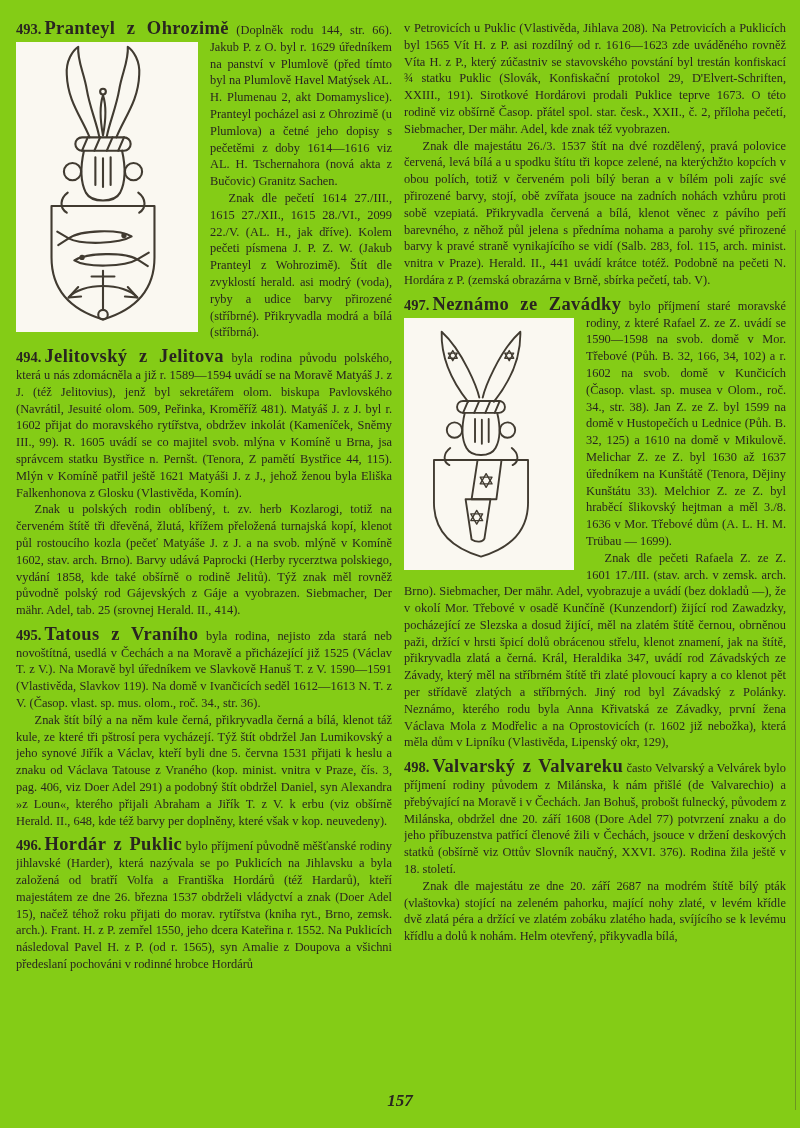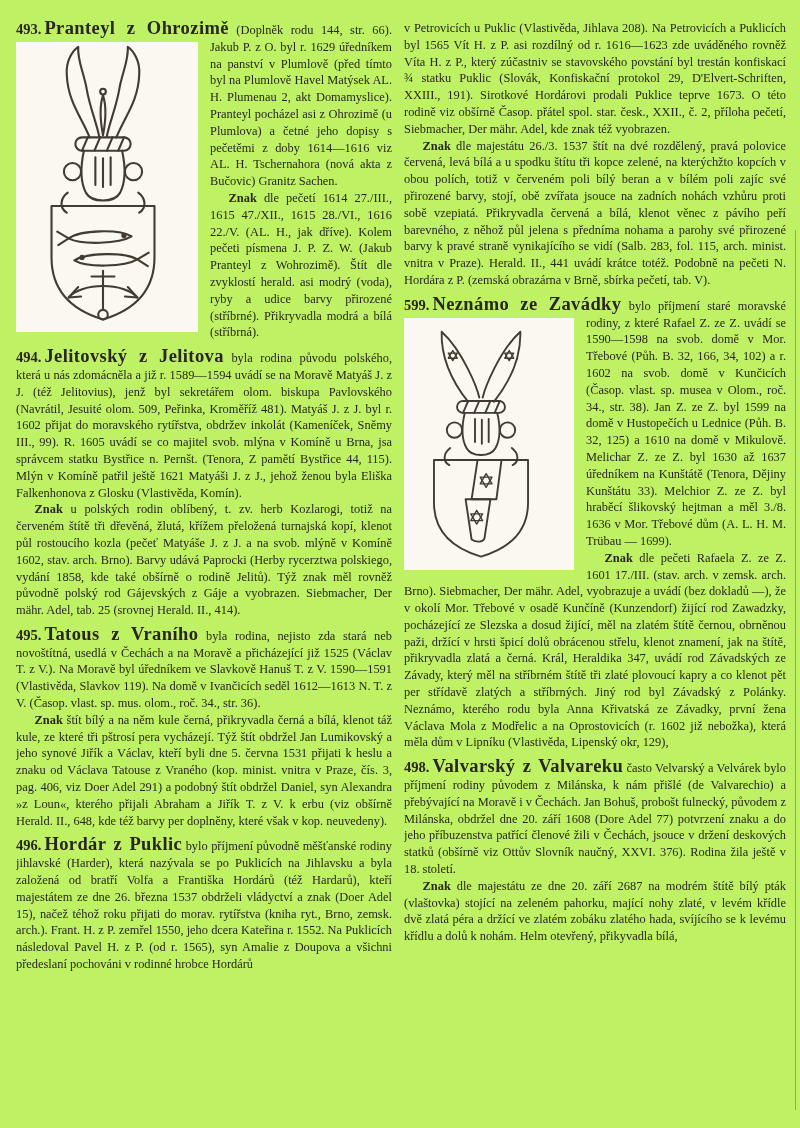--- a/index.html
+++ b/index.html
@@ -1,32 +1,32 @@
 <!DOCTYPE html>
 <html lang="cs"><head>
 <meta charset="utf-8">
 <style>
   html,body{margin:0;padding:0;background:#e8e6df;}
   .page{
     position:relative; width:800px; height:1128px; margin:0 auto;
-    background:#bef264; color:#292520; overflow:hidden;
+    background:#84cc16; color:#292520; overflow:hidden;
     font-family:"Liberation Serif","DejaVu Serif",serif;
     font-size:12.4px; line-height:16.8px;
   }
   .cols{
     position:absolute; top:20px; left:16px; width:770px; height:1052px;
     display:flex; gap:12px; overflow:hidden;
   }
   .col{overflow:hidden;}
   .col-left{width:376px;}
   .col-right{width:382px;}
   p{margin:0; text-align:justify;}
   .entry{margin:0 0 7px 0;}
   .znak{text-indent:1.5em;}
-  .lead{font-weight:bold;}
+  .lead{font-weight:normal;}
   .num{font-weight:bold; font-size:14.5px; margin-right:3px;}
   .title{font-weight:bold; font-size:18.5px; letter-spacing:.4px; word-spacing:2px;}
   .arms{float:left; background:#faf8f1;}
   .arms-1{width:182px; height:290px; margin:3px 12px 3px 0; padding-left:14px; box-sizing:border-box;}
   .arms-2{width:170px; height:252px; margin:3px 12px 3px 0; padding-left:10px; box-sizing:border-box;}
   .arms svg{display:block;}
   .folio{
     position:absolute; left:0; bottom:18px; width:100%;
     text-align:center; font-weight:bold; font-style:italic; font-size:17px;
   }
@@ -68,21 +68,21 @@
               <circle cx="53" cy="226" r="1.7" fill="#413b31"></circle>
               <path d="M75,240 L75,281"></path>
               <circle cx="75" cy="286" r="5"></circle>
               <path d="M63,246 L87,246"></path>
               <path d="M39,268 C52,252 98,252 111,268"></path>
               <path d="M39,268 L49,257 M39,268 L52,267"></path>
               <path d="M111,268 L101,257 M111,268 L98,267"></path>
             </g>
           </svg>
             </span><span>(Doplněk rodu 144, str. 66). Jakub P. z O. byl r. 1629 úředníkem na panství v Plumlově (před tímto byl na Plumlově Havel Matýsek AL. H. Plumenau 2, akt Domamyslice). Pranteyl pocházel asi z Ohrozimě (u Plumlova) a četné jeho dopisy s pečetěmi z doby 1614—1616 viz AL. H. Tschernahora (nová akta z Bučovic) Granitz Sachen.</span></p>
-        <p class="znak"><span class="lead">Znak</span><span> dle pečetí 1614 27./III., 1615 47./XII., 1615 28./VI., 1616 22./V. (AL. H., jak dříve). Kolem pečeti písmena J. P. Z. W. (Jakub Pranteyl z Wohrozimě). Štít dle zvyklostí herald. asi modrý (voda), ryby a udice barvy přirozené (stříbrné). Přikryvadla modrá a bílá (stříbrná).</span></p>
+        <p class="znak"><span class="lead">Znak</span><span> dle pečetí 1614 27./III., 1615 27./XII., 1615 28./VI., 2099 22./V. (AL. H., jak dříve). Kolem pečeti písmena J. P. Z. W. (Jakub Pranteyl z Wohrozimě). Štít dle zvyklostí herald. asi modrý (voda), ryby a udice barvy přirozené (stříbrné). Přikryvadla modrá a bílá (stříbrná).</span></p>
       </section>
 
       <section class="entry">
         <p class="first"><span class="num">494.</span><span class="title">Jelitovský z Jelitova</span> <span>byla rodina původu polského, která u nás zdomácněla a již r. 1589—1594 uvádí se na Moravě Matyáš J. z J. (též Jelitovius), jenž byl sekretářem olom. biskupa Pavlovského (Navrátil, Jesuité olom. 509, Peřinka, Kroměříž 481). Matyáš J. z J. byl r. 1602 přijat do moravského rytířstva, obdržev inkolát (Kameníček, Sněmy III., 99). R. 1605 uvádí se co majitel svob. mlýna v Komíně u Brna, jsa správcem statku Bystřice n. Pernšt. (Tenora, Z pamětí Bystřice 44, 115). Mlýn v Komíně patřil ještě 1621 Matyáši J. z J., jehož ženou byla Eliška Falkenhonova z Glosku (Vlastivěda, Komín).</span></p>
         <p class="znak"><span class="lead">Znak</span><span> u polských rodin oblíbený, t. zv. herb Kozlarogi, totiž na červeném štítě tři dřevěná, žlutá, křížem přeložená turnajská kopí, klenot půl rostoucího kozla (pečeť Matyáše J. z J. a na svob. mlýně v Komíně 1602, stav. arch. Brno). Barvy udává Paprocki (Herby rycerztwa polskiego, vydání 1858, kde také obšírně o rodině Jelitů). Týž znak měl rovněž původně polský rod Gájevských z Gáje a vyobrazen. Siebmacher, Der mähr. Adel, tab. 25 (srovnej Herald. II., 414).</span></p>
       </section>
 
       <section class="entry">
         <p class="first"><span class="num">495.</span><span class="title">Tatous z Vraního</span> <span>byla rodina, nejisto zda stará neb novoštítná, usedlá v Čechách a na Moravě a přicházející již 1525 (Václav T. z V.). Na Moravě byl úředníkem ve Slavkově Hanuš T. z V. 1590—1591 (Vlastivěda, Slavkov 119). Na domě v Ivančicích seděl 1612—1613 N. T. z V. (Časop. vlast. sp. mus. olom., roč. 34., str. 36).</span></p>
         <p class="znak"><span class="lead">Znak</span><span> štít bílý a na něm kule černá, přikryvadla černá a bílá, klenot táž kule, ze které tři pštrosí pera vycházejí. Týž štít obdržel Jan Lumikovský a jeho synové Jiřík a Václav, kteří byli dne 5. června 1531 přijati k heslu a znaku od Václava Tatouse z Vraného (kop. minist. vnitra v Praze, čís. 3, pag. 406, viz Doer Adel 291) a podobný štít obdržel Daniel, syn Alexandra »z Loun«, kterého přijali Abraham a Jiřík T. z V. k erbu (viz obšírně Herald. II., 648, kde též barvy per doplněny, které však v kop. neuvedeny).</span></p>
@@ -95,21 +95,21 @@
     </div>
 
     <div class="col col-right">
 
       <section class="entry">
         <p class="cont"><span>v Petrovicích u Puklic (Vlastivěda, Jihlava 208). Na Petrovicích a Puklicích byl 1565 Vít H. z P. asi rozdílný od r. 1616—1623 zde uváděného rovněž Víta H. z P., který zúčastniv se stavovského povstání byl trestán konfiskací ¾ statku Puklic (Slovák, Konfiskační protokol 29, D'Elvert-Schriften, XXIII., 191). Sirotkové Hordárovi prodali Puklice teprve 1673. O této rodině viz obšírně Časop. přátel spol. star. česk., XXII., č. 2, příloha pečetí, Siebmacher, Der mähr. Adel, kde znak též vyobrazen.</span></p>
         <p class="znak"><span class="lead">Znak</span><span> dle majestátu 26./3. 1537 štít na dvé rozdělený, pravá polovice červená, levá bílá a u spodku štítu tři kopce zelené, na kterýchžto kopcích v obou polích, totiž v červeném poli bílý beran a v bílém poli zajíc své přirozené barvy, stojí, obě zvířata jsouce na zadních nohách vzhůru proti sobě vzepiatá. Přikryvadla červená a bílá, klenot věnec z pávího peří barevného, z něhož půl jelena s předníma nohama a parohy své přirozené barvy k pravé straně vynikajícího se vidí (Salb. 283, fol. 115, arch. minist. vnitra v Praze). Herald. II., 441 uvádí krátce totéž. Podobně na pečeti N. Hordára z P. (zemská obrazárna v Brně, sbírka pečetí, tab. V).</span></p>
       </section>
 
       <section class="entry">
-        <p class="first"><span class="num">599.</span><span class="title">Neznámo ze Zavádky</span>
+        <p class="first"><span class="num">497.</span><span class="title">Neznámo ze Zavádky</span>
           <span class="arms arms-2">
               <svg width="134" height="248" viewBox="0 0 150 290">
             <g stroke="#413b31" fill="none" stroke-width="2.2" stroke-linejoin="round" stroke-linecap="round">
               <path d="M60,98 C44,78 28,50 29,16 C40,26 52,44 60,60 C66,72 71,84 73,93"></path>
               <path d="M90,98 C106,78 122,50 121,16 C110,26 98,44 90,60 C84,72 79,84 77,93"></path>
               <g stroke-width="1.6">
                 <polygon points="42,38 36.8,47 47.2,47"></polygon>
                 <polygon points="42,50 36.8,41 47.2,41"></polygon>
                 <polygon points="108,38 102.8,47 113.2,47"></polygon>
                 <polygon points="108,50 102.8,41 113.2,41"></polygon>
@@ -138,13 +138,14 @@
 
       <section class="entry">
         <p class="first"><span class="num">498.</span><span class="title">Valvarský z Valvareku</span> <span>často Velvarský a Velvárek bylo příjmení rodiny původem z Milánska, k nám přišlé (de Valvarechio) a přebývající na Moravě i v Čechách. Jan Bohuš, probošt fulnecký, původem z Milánska, obdržel dne 20. září 1608 (Dore Adel 77) potvrzení znaku a do jeho příbuzenstva patřící členové žili v Čechách, jsouce v držení deskových statků (obšírně viz Ottův Slovník naučný, XXVI. 376). Rodina žila ještě v 18. století.</span></p>
         <p class="znak"><span class="lead">Znak</span><span> dle majestátu ze dne 20. září 2687 na modrém štítě bílý pták (vlaštovka) stojící na zeleném pahorku, mající nohy zlaté, v levém křídle dvě zlatá péra a držící ve zlatém zobáku zlatého hada, svíjícího se k levému křídlu a dolů k nohám. Helm otevřený, přikyvadla bílá,</span></p>
       </section>
 
     </div>
   </div>
 
   <div class="gutter"></div>
+  <div class="folio">157</div>
 </div>
 
 </body></html>

